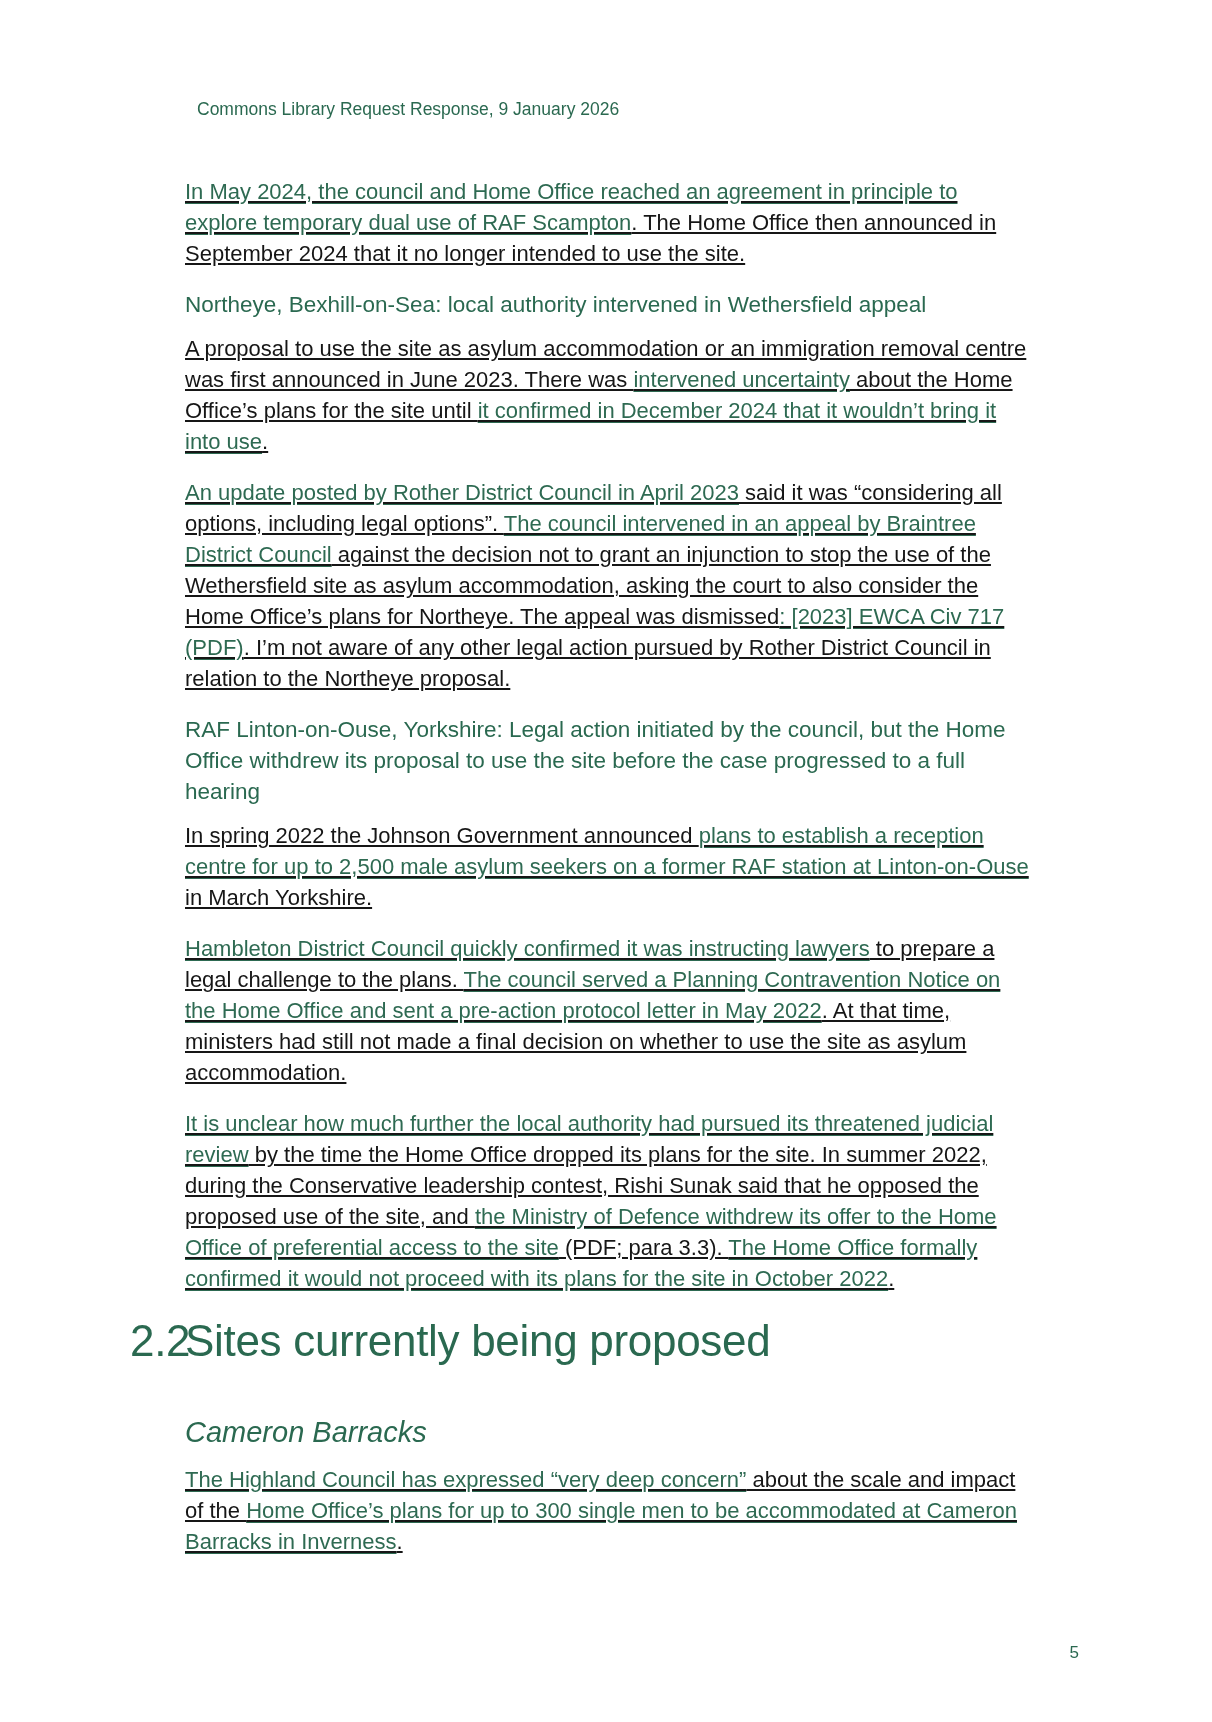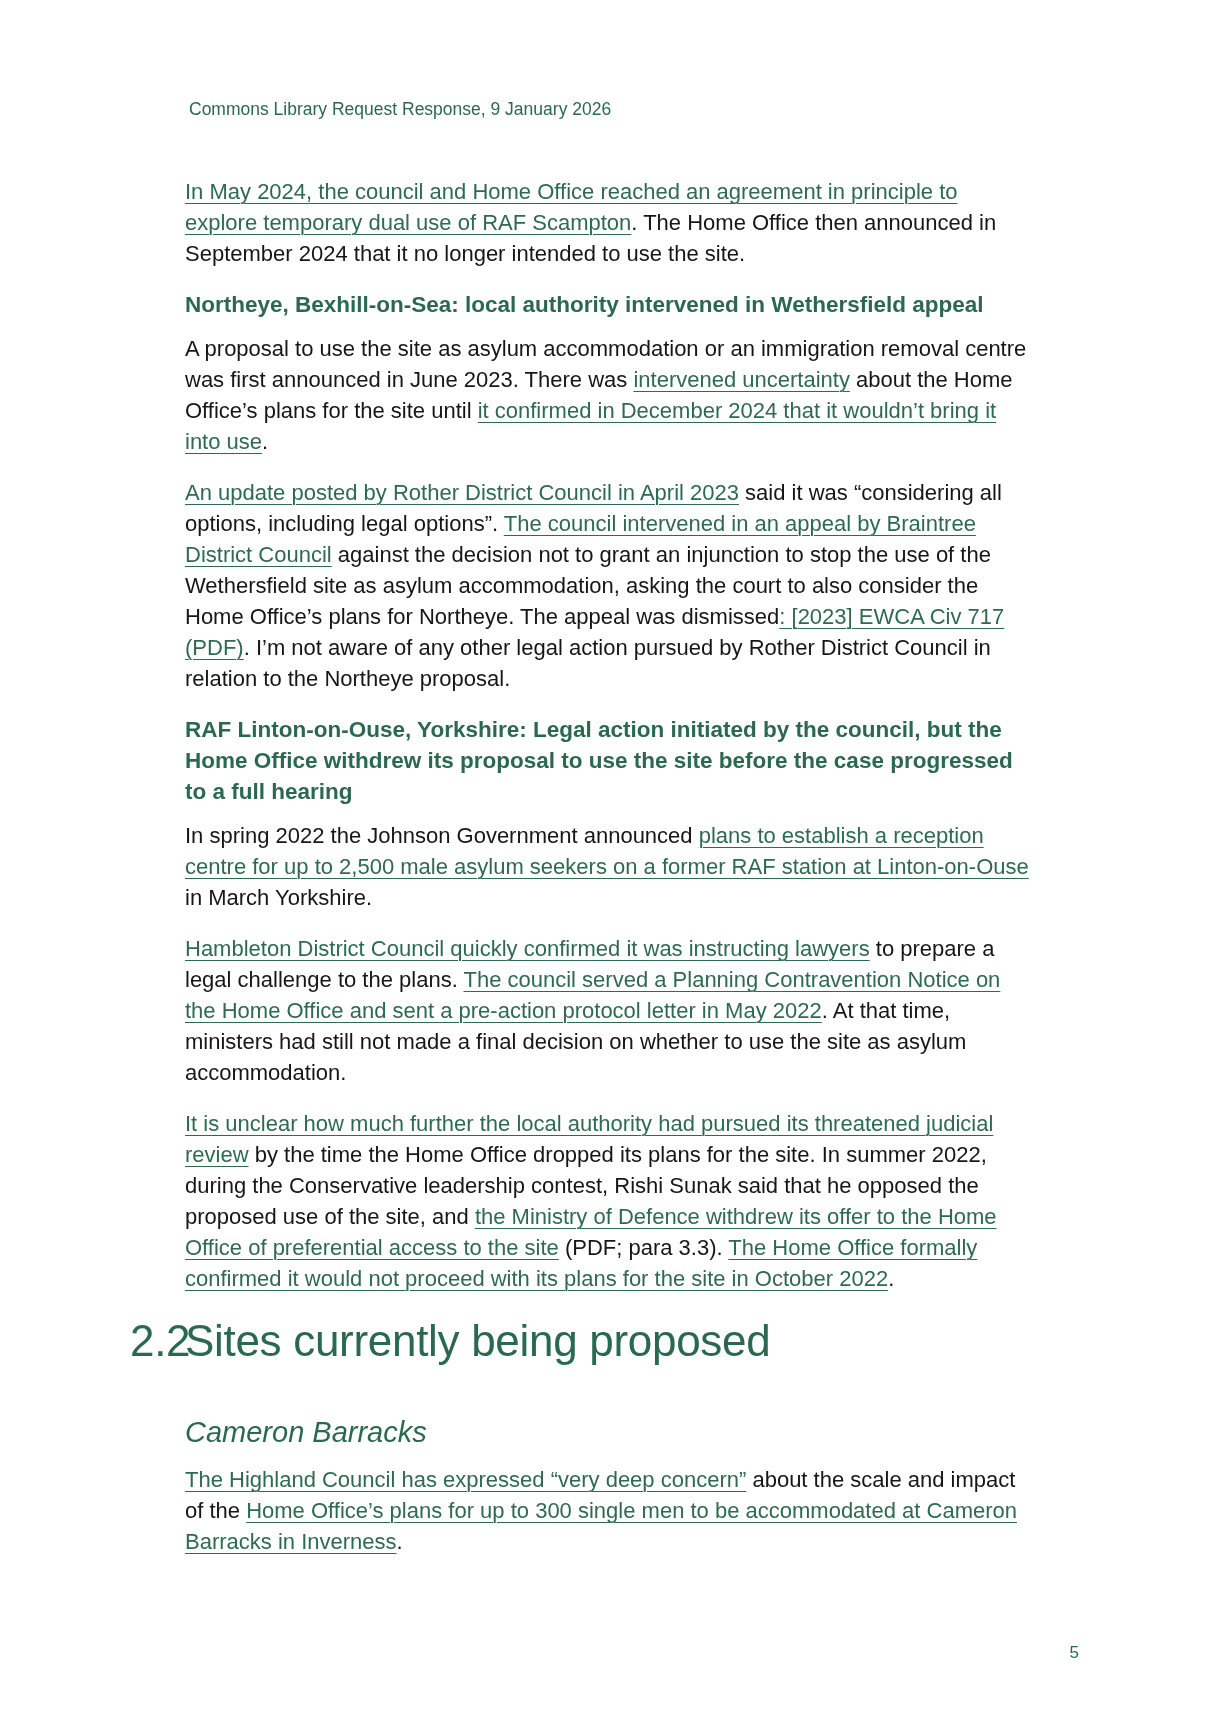--- a/index.html
+++ b/index.html
@@ -18,37 +18,38 @@
     font-family:"Liberation Sans", sans-serif;
     overflow:hidden;
   }
   .content{
     position:absolute;
     left:185px;
     top:0;
     width:848px;
   }
   .doc-header{
-    margin:97px 0 0 4px;
+    margin:97px 0 0 12px;
     font-size:17.5px;
     line-height:24px;
     color:var(--green-heading);
   }
   p.body{
     font-size:22px;
     line-height:31px;
     color:var(--body-text);
     margin:0 0 20px 0;
+    text-decoration:underline;
   }
   p.first{margin-top:55px;}
   h4.sub{
     font-size:22.5px;
     line-height:31px;
     color:var(--green-heading);
-    font-weight:700;
+    font-weight:400;
     margin:4px 0 13px 0;
   }
   h1.section{
     display:flex;
     align-items:baseline;
     font-size:44px;
     line-height:54px;
     color:var(--green-heading);
     font-weight:400;
     margin:16px 0 0 -55px;

